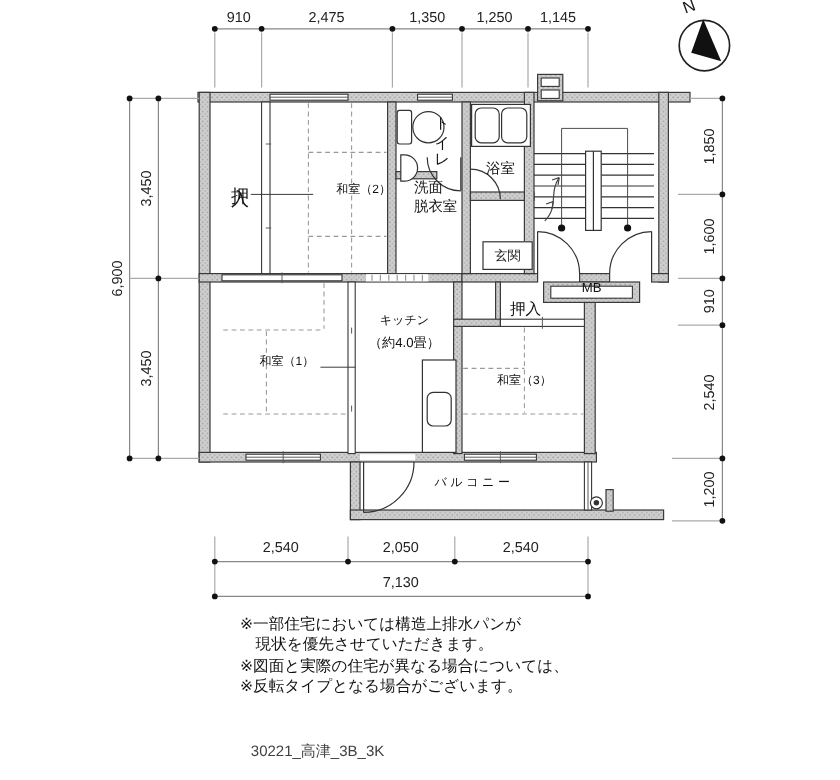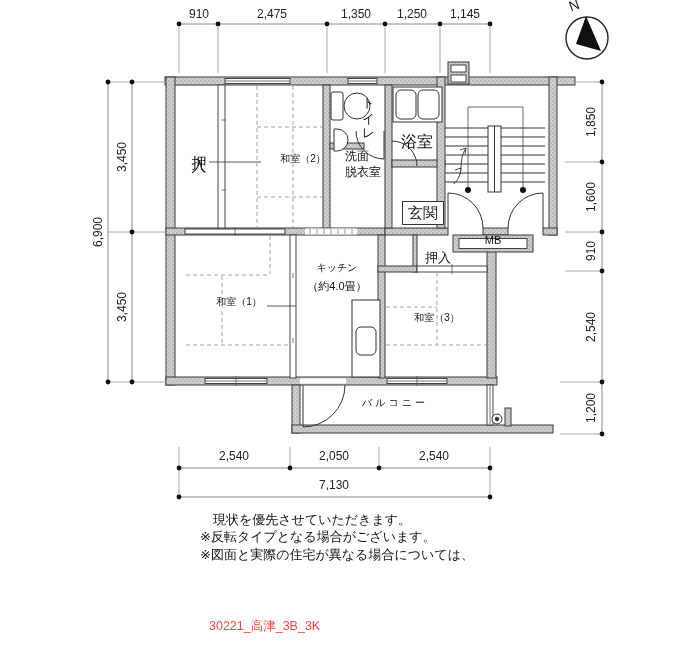--- a/index.html
+++ b/index.html
@@ -7,23 +7,23 @@
         font-family:"Liberation Sans","DejaVu Sans",sans-serif;color:#1a1a1a;overflow:hidden;}
   svg{position:absolute;left:0;top:0;}
   .lbl{position:absolute;white-space:nowrap;line-height:1;}
   .ctr{transform:translateX(-50%);}
   .rot{transform:translate(-50%,-50%) rotate(-90deg);transform-origin:center;}
   .dim{font-size:12px;color:#222;}
   .room{font-size:10px;color:#111;}
   .vert{writing-mode:vertical-rl;text-orientation:upright;letter-spacing:2px;}
   .genkan-box{position:absolute;left:402px;top:201px;width:40px;height:22px;
               background:#fff;border:1px solid #333;display:flex;align-items:center;justify-content:center;
-              font-size:15px;}
+              font-size:11px;}
   .notes{position:absolute;left:200px;top:511px;font-size:13px;line-height:17.3px;color:#111;}
-  .plan-id{position:absolute;left:209px;top:618px;font-size:12.5px;color:#ef4444;}
+  .plan-id{position:absolute;left:209px;top:618px;font-size:12.5px;color:#404040;}
   .north-n{position:absolute;left:569px;top:-2px;font-size:14px;transform:rotate(-20deg);}
 </style>
 </head>
 <body>
 
 <div class="page">
 
   <svg width="700" height="650" viewBox="0 0 700 650">
     <defs>
       <pattern id="wallhatch" width="4" height="4" patternUnits="userSpaceOnUse">
@@ -258,37 +258,38 @@
   <div class="lbl dim rot" style="left:591px;top:408px">1,200</div>
 
   <div class="lbl dim ctr" style="left:234px;top:450px">2,540</div>
   <div class="lbl dim ctr" style="left:334px;top:450px">2,050</div>
   <div class="lbl dim ctr" style="left:434px;top:450px">2,540</div>
   <div class="lbl dim ctr" style="left:334px;top:479px">7,130</div>
 
   <div class="lbl room vert" style="left:192px;top:143px;font-size:15px">押入</div>
   <div class="lbl room ctr" style="left:303px;top:154px">和室（2）</div>
   <div class="lbl room vert" style="left:362px;top:89px;font-size:12.5px;letter-spacing:1px">トイレ</div>
-  <div class="lbl room ctr" style="left:417px;top:134px;font-size:16px">浴室</div>
+  <div class="lbl room ctr" style="left:417px;top:134px;font-size:12px">浴室</div>
   <div class="lbl room" style="left:345px;top:150px;font-size:12px">洗面</div>
   <div class="lbl room" style="left:345px;top:166px;font-size:12px">脱衣室</div>
   <div class="genkan-box">
     <span>玄関</span>
   </div>
   <div class="lbl room ctr" style="left:493px;top:235px;font-size:11px">MB</div>
   <div class="lbl room ctr" style="left:438px;top:251px;font-size:13px">押入</div>
   <div class="lbl room ctr" style="left:337px;top:263px">キッチン</div>
   <div class="lbl room ctr" style="left:337px;top:281px;font-size:11px">（約4.0畳）</div>
   <div class="lbl room ctr" style="left:239px;top:297px">和室（1）</div>
   <div class="lbl room ctr" style="left:437px;top:313px">和室（3）</div>
   <div class="lbl room ctr" style="left:395px;top:398px;letter-spacing:3px">バルコニー</div>
 
   <div class="lbl north-n">N</div>
 
   <div class="notes">
+    <div>※一部住宅においては構造上排水パンが</div>
     <div>　現状を優先させていただきます。</div>
+    <div>※図面と実際の住宅が異なる場合については、</div>
     <div>※反転タイプとなる場合がございます。</div>
-    <div>※図面と実際の住宅が異なる場合については、</div>
   </div>
 
   <div class="plan-id">30221_高津_3B_3K</div>
 
 </div>
 
 </body></html>

